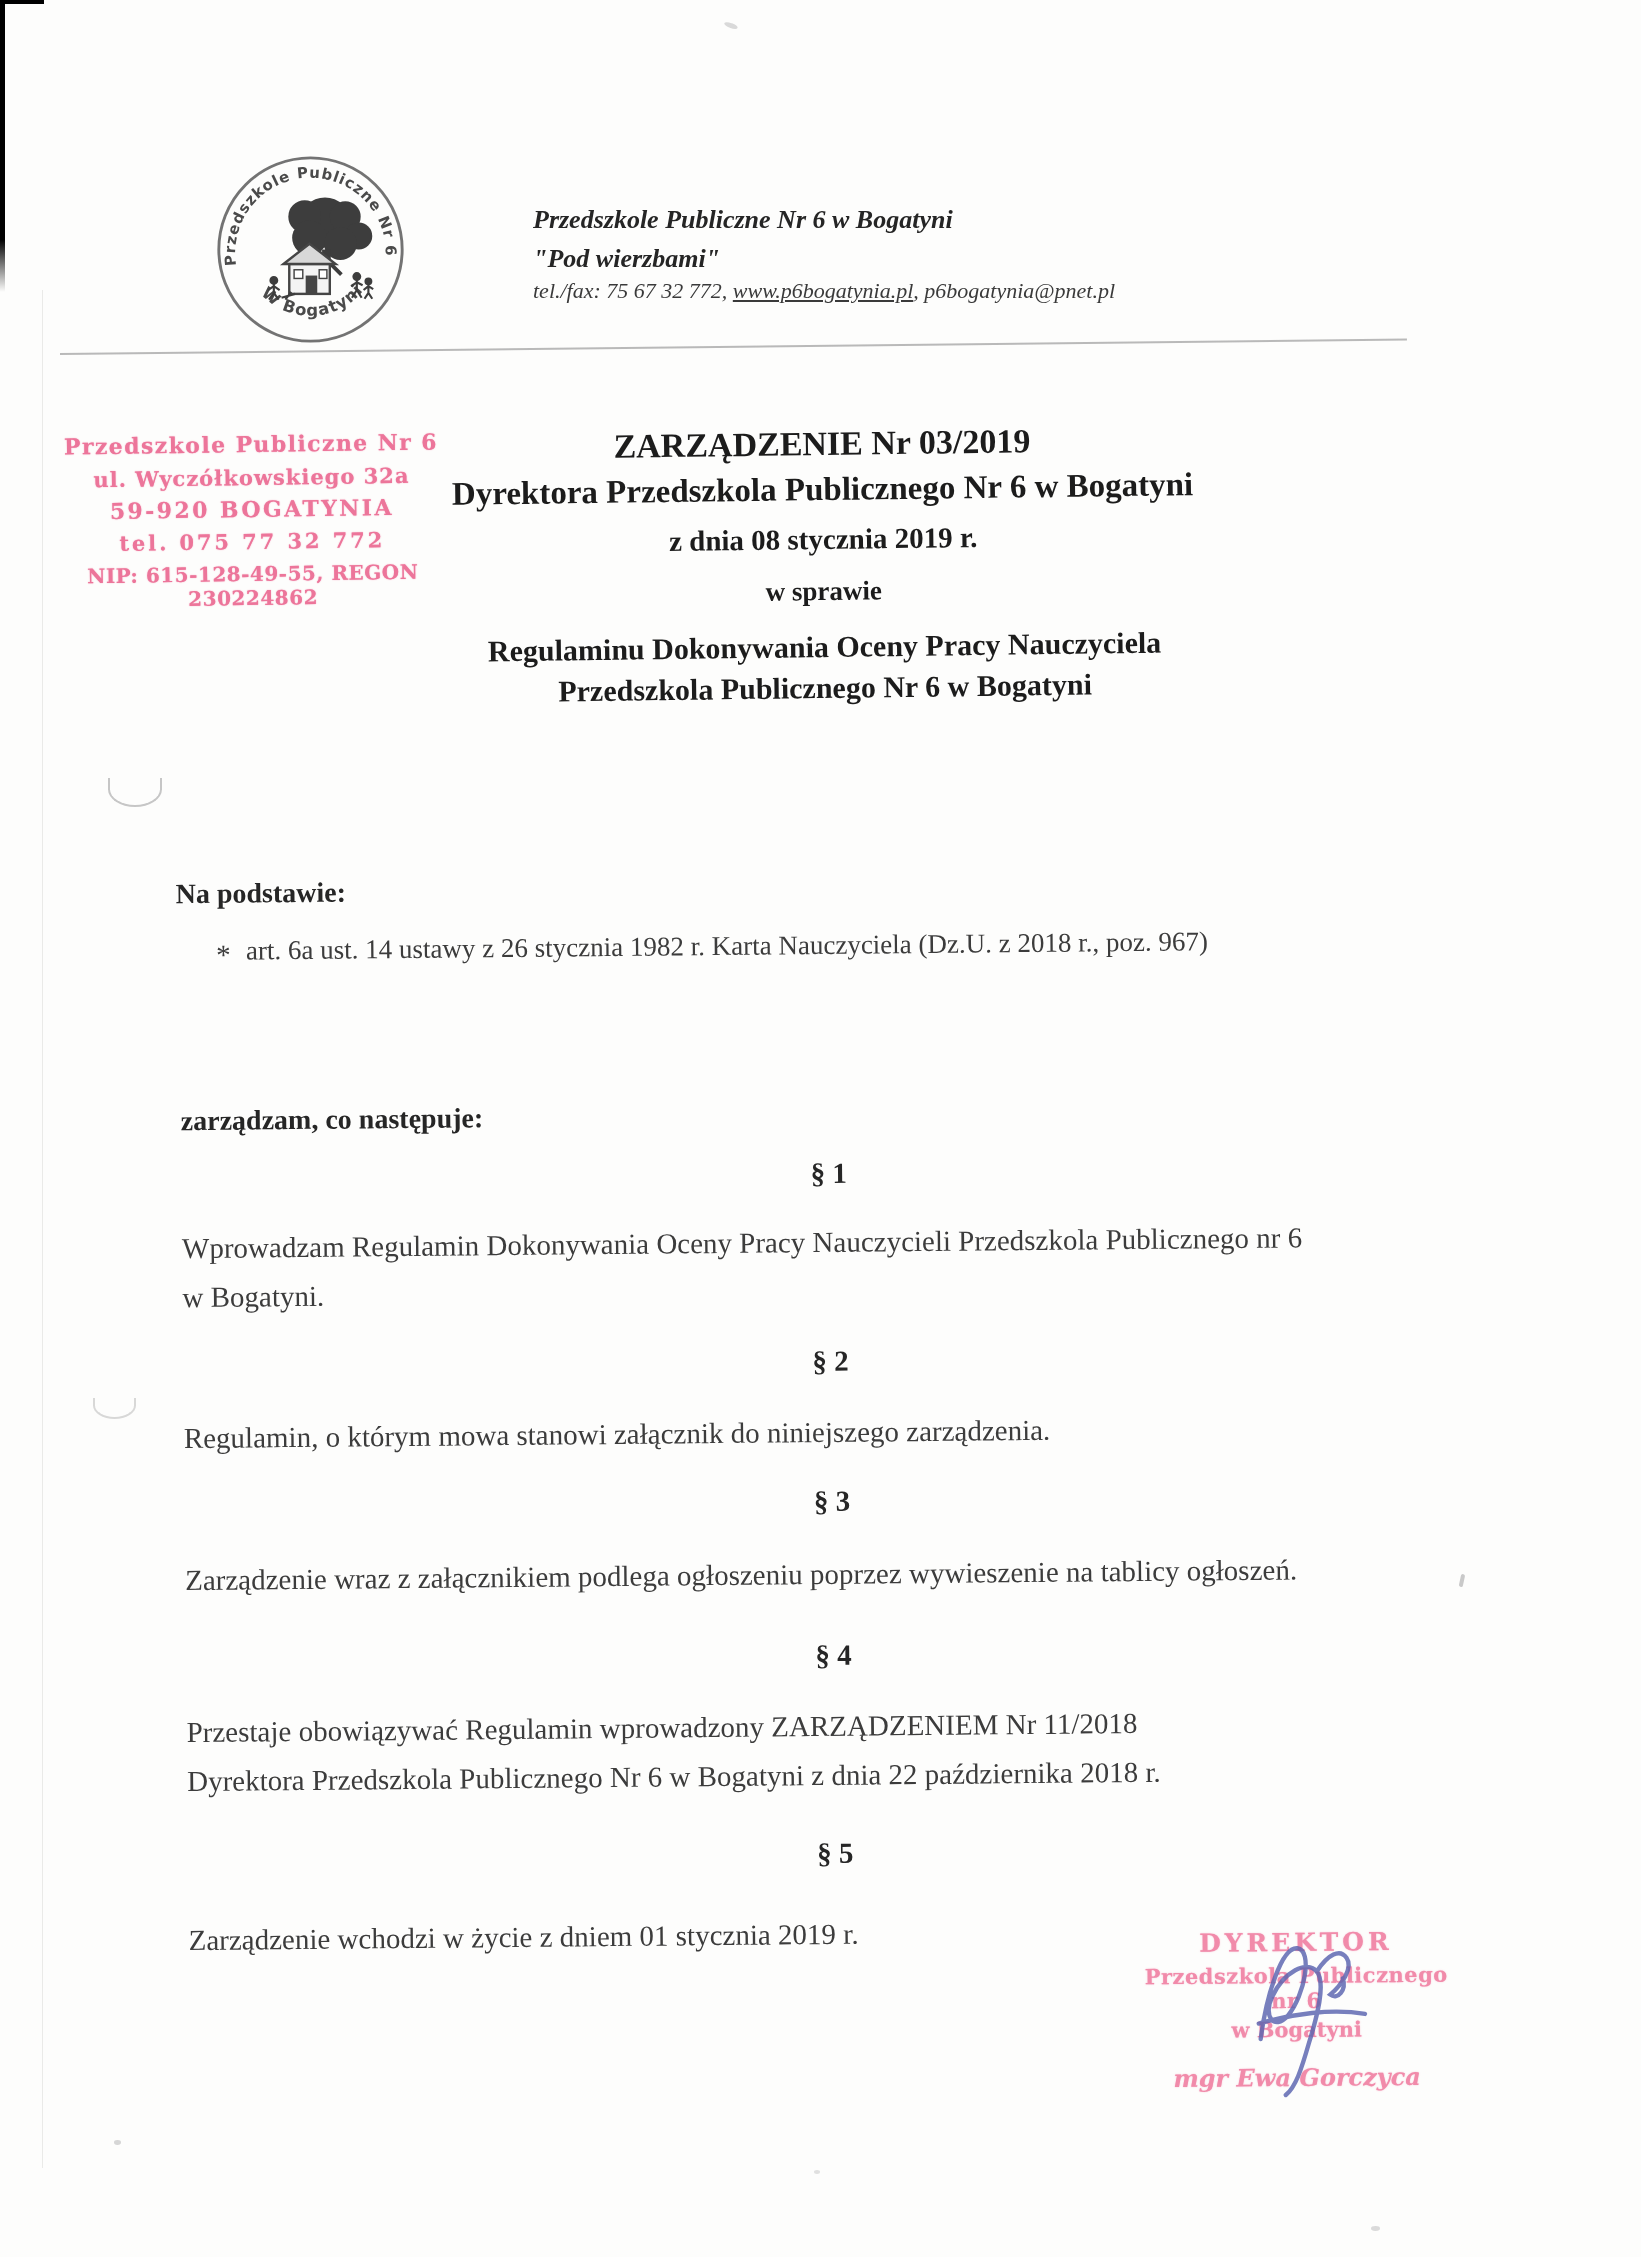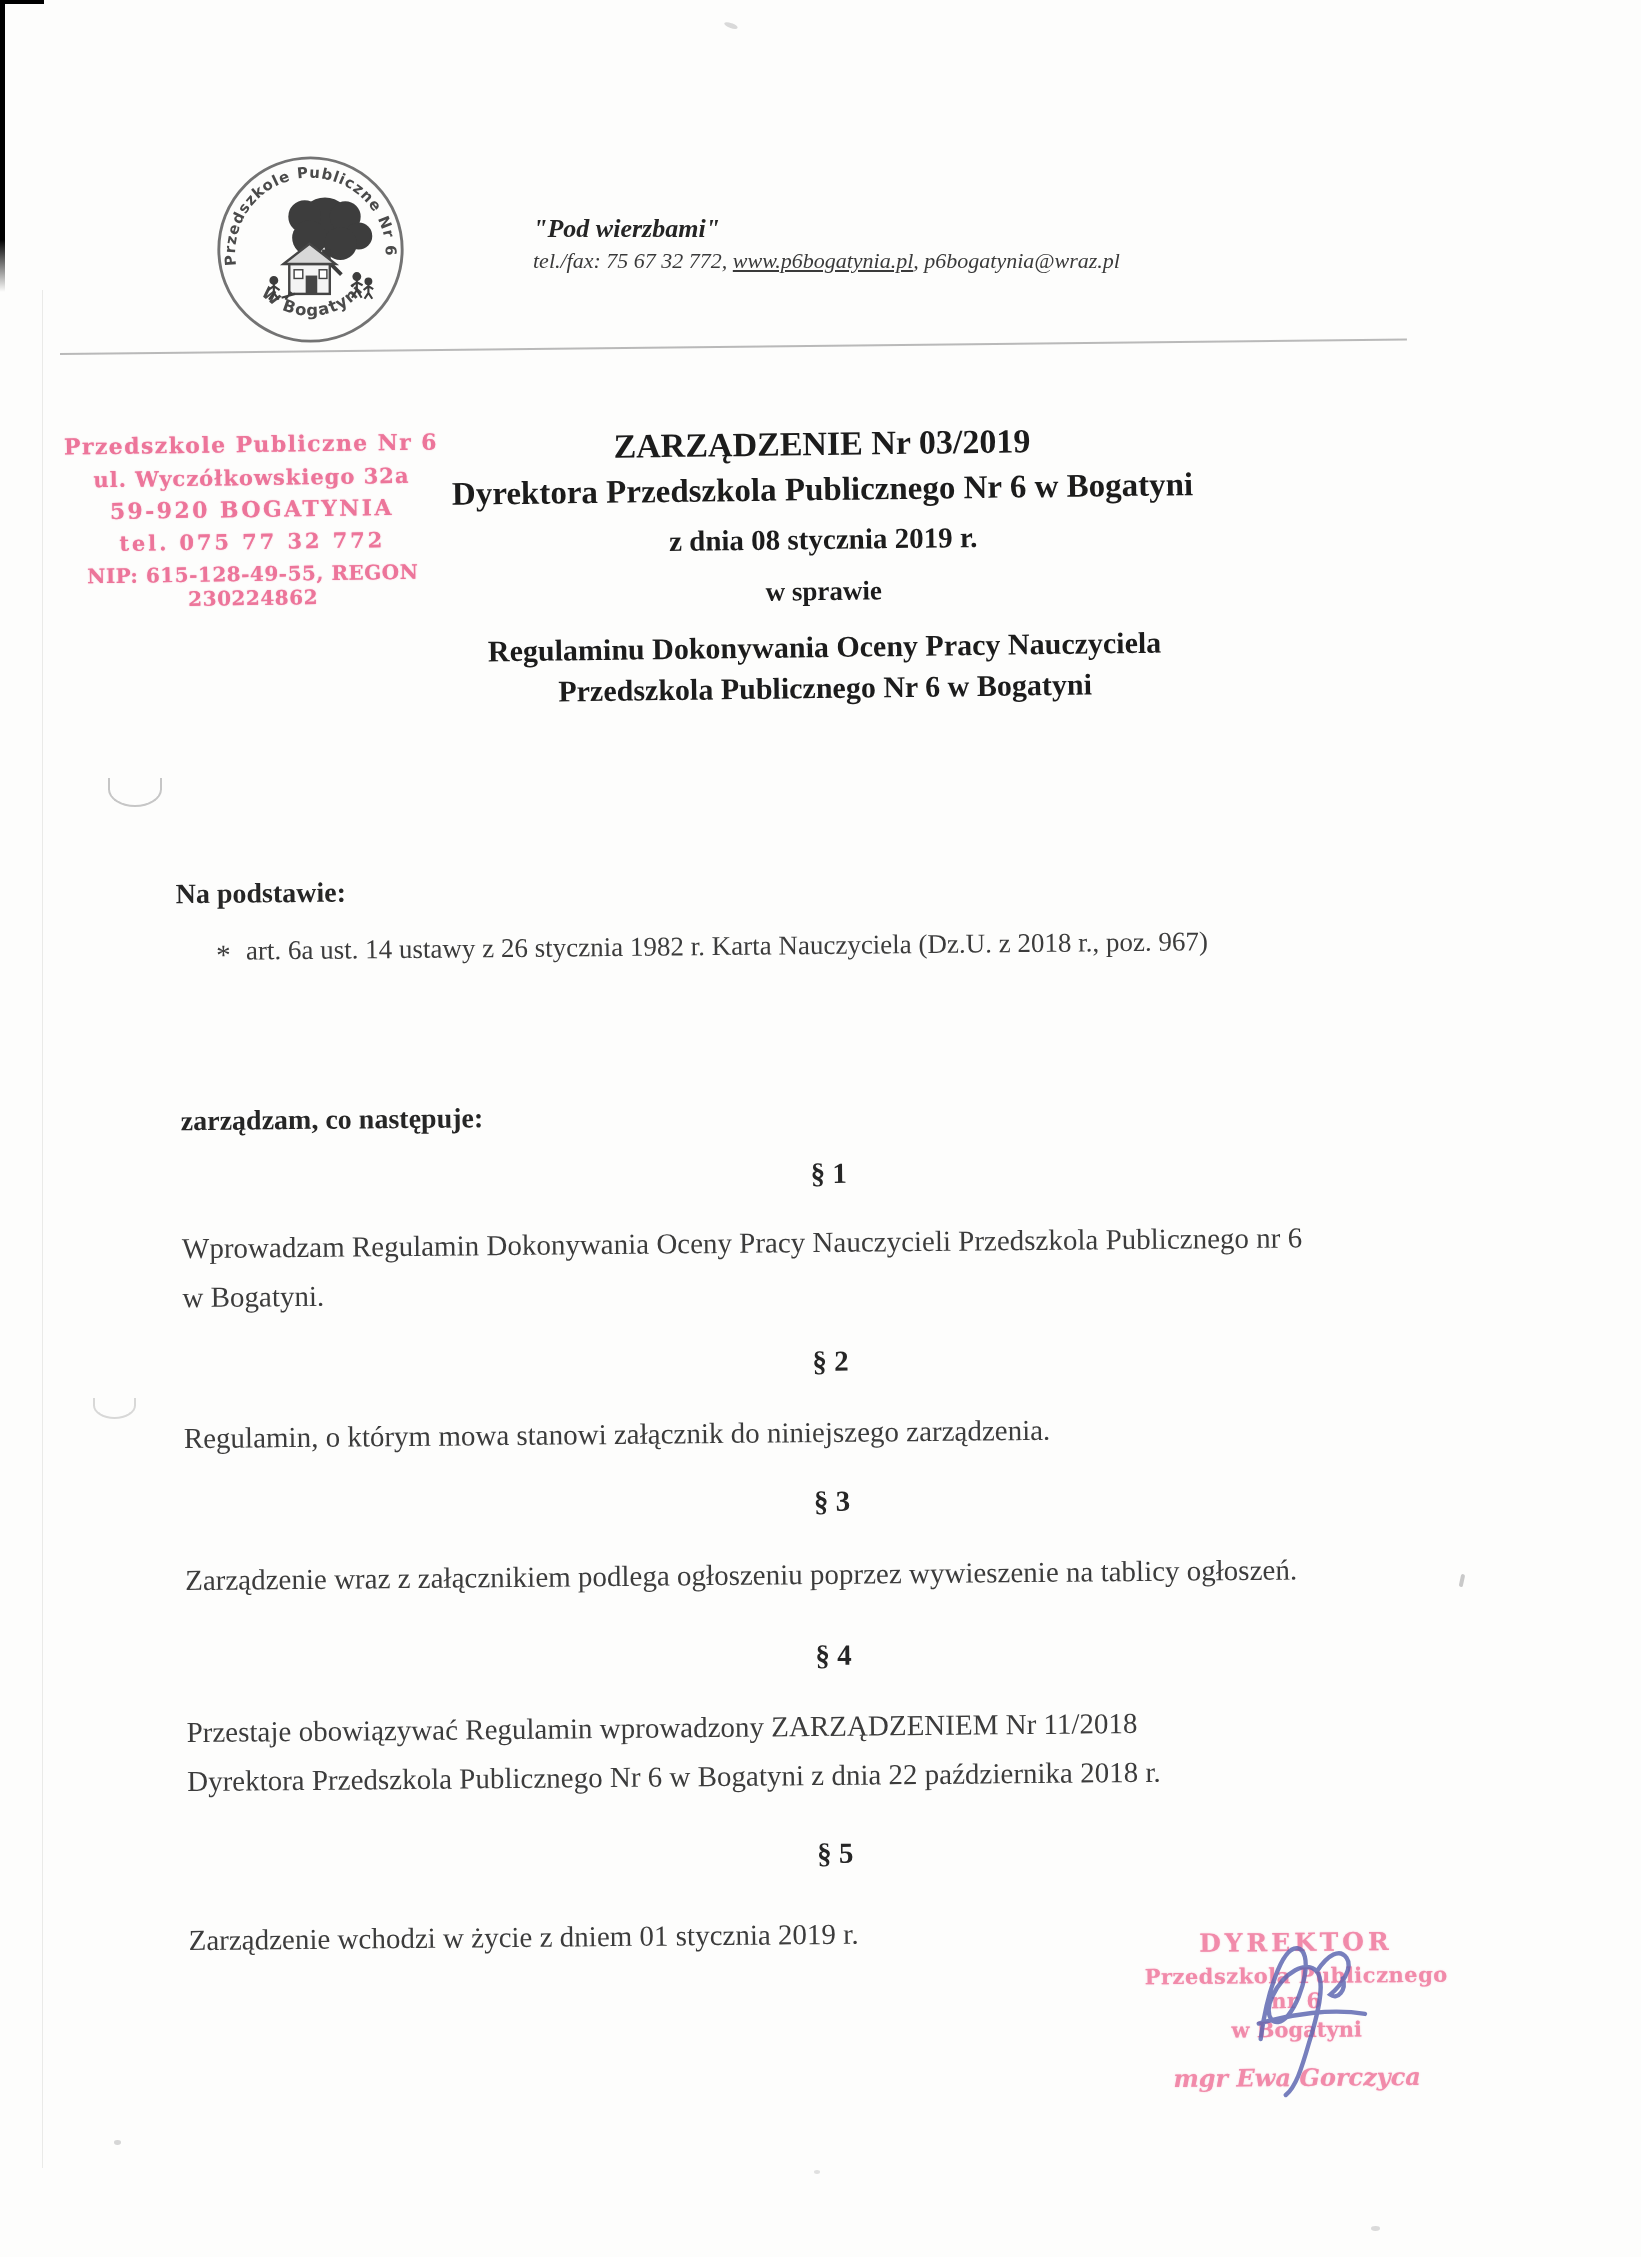--- a/index.html
+++ b/index.html
@@ -139,22 +139,23 @@
         <path d="M62,135 L62,145 M62,138 L56,142 M62,138 L68,142 M62,145 L57,152 M62,145 L67,152" fill="none"></path>
       <path d="M70,150 L84,146 M74,152 L80,144" fill="none"></path>
       <circle cx="148" cy="128" r="3.5"></circle>
         <path d="M148,131 L148,142 M148,134 L142,138 M148,134 L154,137 M148,142 L143,150 M148,142 L153,150" fill="none"></path>
       <circle cx="160" cy="133" r="3"></circle>
         <path d="M160,136 L160,145 M160,138 L155,142 M160,138 L165,141 M160,145 L156,151 M160,145 L164,151" fill="none"></path>
     </g>
   </svg>
 
   <div class="letterhead">
+    <div class="lh-name">Przedszkole Publiczne Nr 6 w Bogatyni</div>
     <div class="lh-sub">"Pod wierzbami"</div>
-    <div class="lh-addr lh-addr2"><span>tel./fax: 75 67 32 772, </span><span class="website">www.p6bogatynia.pl</span><span>, p6bogatynia@wraz.pl</span></div>
+    <div class="lh-addr lh-addr2"><span>tel./fax: 75 67 32 772, </span><span class="website">www.p6bogatynia.pl</span><span>, p6bogatynia@pnet.pl</span></div>
   </div>
   <div class="separator"></div>
 
   <div class="stamp-top">
     <div class="st1">Przedszkole Publiczne Nr 6</div>
     <div class="st2">ul. Wyczółkowskiego 32a</div>
     <div class="st3">59-920 BOGATYNIA</div>
     <div class="st4">tel. 075 77 32 772</div>
     <div class="st5">NIP: 615-128-49-55, REGON 230224862</div>
   </div>

